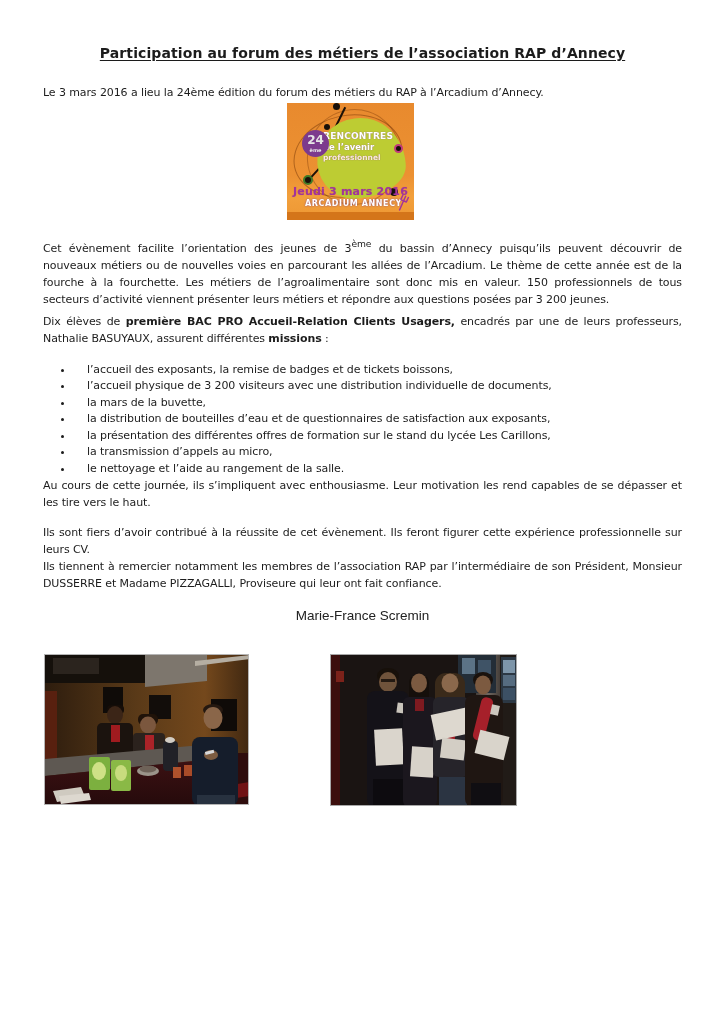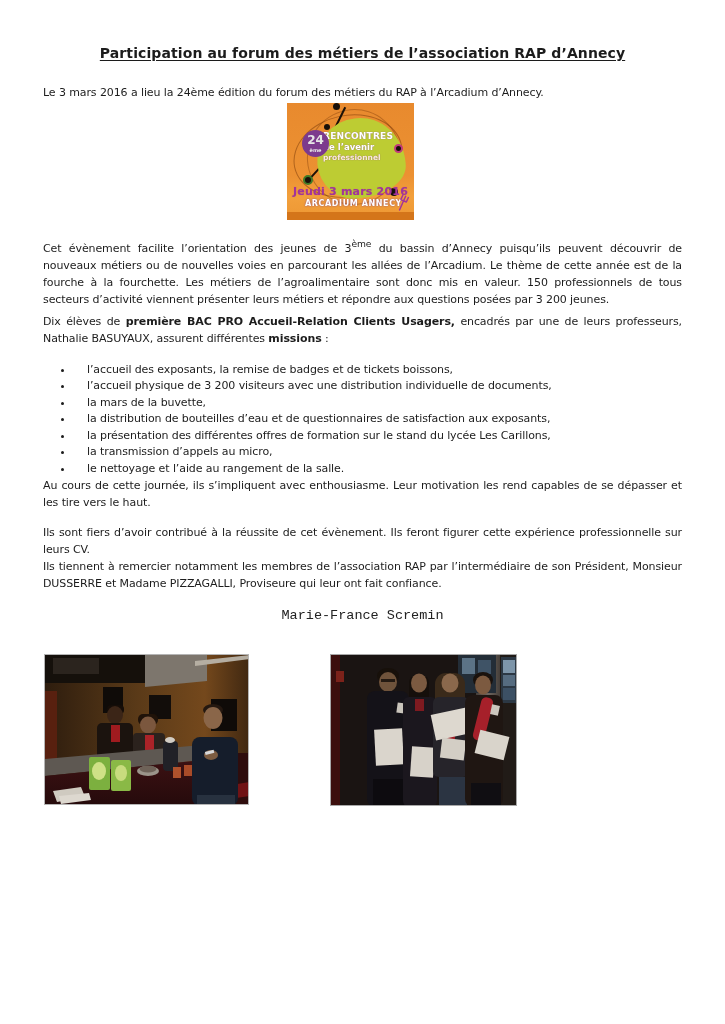--- a/index.html
+++ b/index.html
@@ -105,21 +105,21 @@
     line-height: 16.5px;
     padding-left: 13px;
     letter-spacing: -0.1px;
   }
   .para4 { }
   .para5 { margin-top: 13px; }
   .para6 { margin-top: 0; }
   .signature {
     margin-top: 16px;
     text-align: center;
-    font-family: Liberation Mono, monospace;
+    font-family: Liberation Sans, sans-serif;
     font-size: 13.5px;
     color: #222;
   }
 
   
   .photos { margin-top: 31px; display: flex; }
   .photo { position: relative; overflow: hidden; background:#171210; }
   .photo-1 { width: 205px; height: 151px; margin-left: 1px;  border: 1px solid #b5b5b5; }
   .photo-2 { width: 187px; height: 152px; margin-left: 81px; border: 1px solid #a8a8a8; }
   .photo svg { display:block; }

